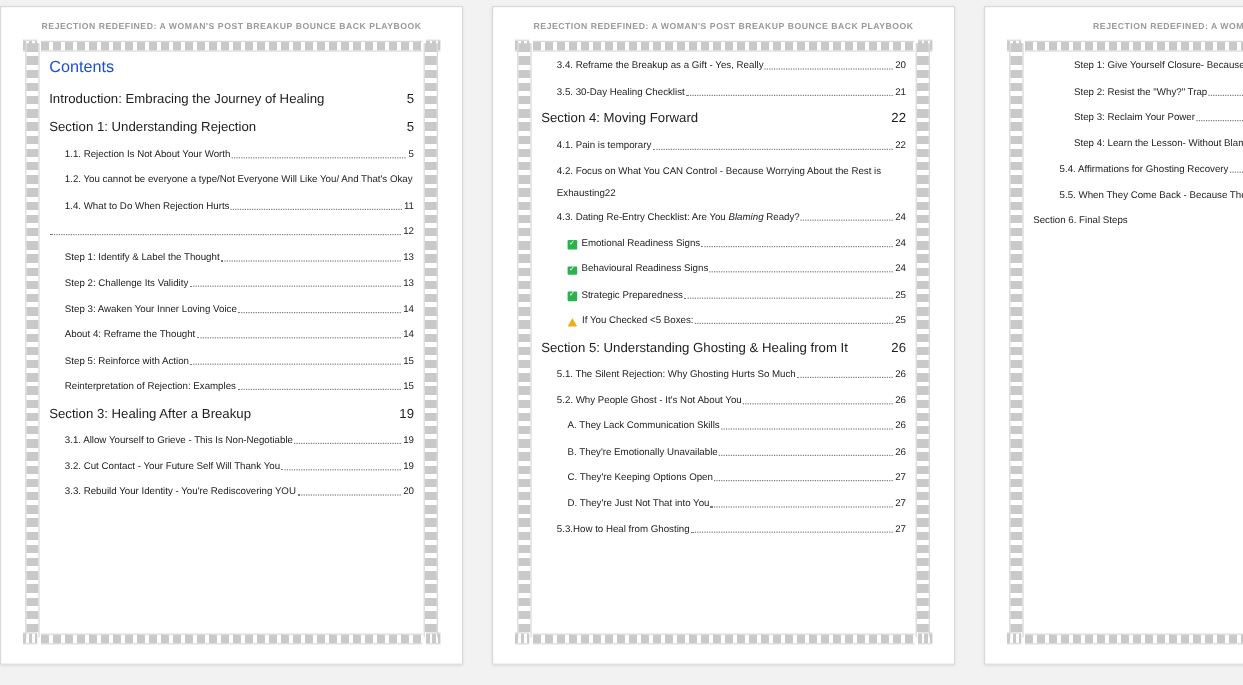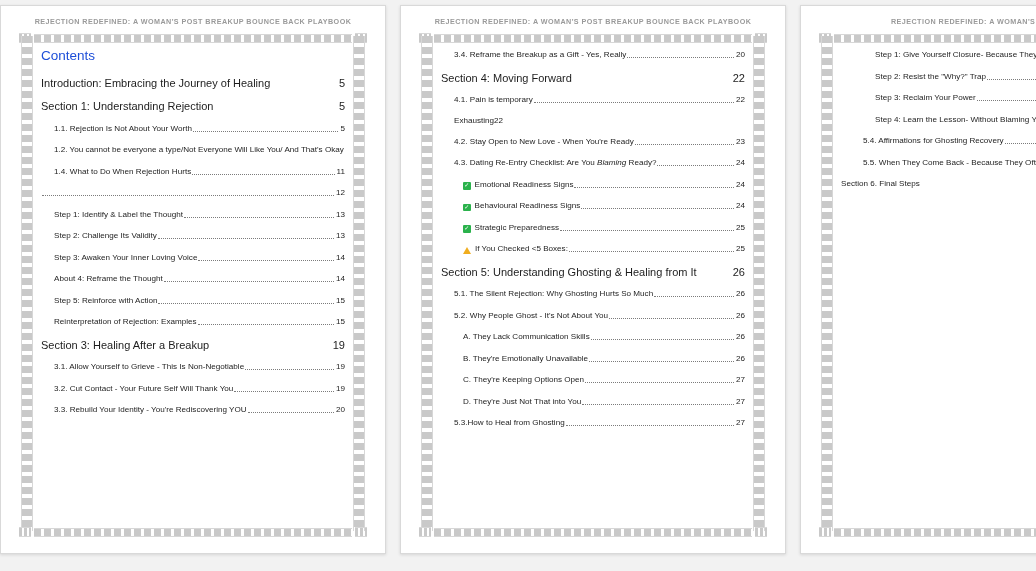--- a/index.html
+++ b/index.html
@@ -9,21 +9,21 @@
     width: 1036px;
     height: 571px;
     overflow: hidden;
     font-family: "Liberation Sans", sans-serif;
   }
   .workspace {
     position: relative;
     width: 1036px;
     height: 571px;
     display: flex;
-    gap: 14px;
+    gap: 24px;
     padding: 0;
     box-sizing: border-box;
   }
   .page {
     position: relative;
     width: 386px;
     height: 549px;
     margin-top: 5px;
     background: #ffffff;
     border: 1px solid #d9d9d9;
@@ -309,46 +309,49 @@
     <div class="rail right"></div>
 
     <div class="content">
 
       <div class="toc-line lv1" style="margin-top:2px">
         <span class="lbl">3.4. Reframe the Breakup as a Gift - Yes, Really</span>
         <span class="dots"></span>
         <span class="pg">20</span>
       </div>
 
+      <div class="toc-line lv1">
+        <span class="lbl">3.5. 30-Day Healing Checklist</span>
+        <span class="dots"></span>
+        <span class="pg">21</span>
+      </div>
 
       <div class="section-row lv0">
         <span class="lbl">Section 4: Moving Forward</span>
         <span class="spacer"></span>
         <span class="pg">22</span>
       </div>
 
       <div class="toc-line lv1">
         <span class="lbl">4.1. Pain is temporary</span>
         <span class="dots"></span>
         <span class="pg">22</span>
       </div>
 
       <div class="lv1" style="font-size:8.1px;color:#1d1d1d;margin-bottom:11.4px;">
+        <div style="display:flex;align-items:flex-end;">
+          <span class="lbl">4.2. Focus on What You CAN Control - Because Worrying About the Rest is</span>
+        </div>
         <div style="display:flex;align-items:flex-end;margin-top:9px;">
           <span class="lbl">Exhausting</span>
           <span class="dots"></span>
           <span class="pg">22</span>
         </div>
       </div>
 
-      <div class="toc-line lv1">
-        <span class="lbl">4.2. Stay Open to New Love - When You're Ready</span>
-        <span class="dots"></span>
-        <span class="pg">23</span>
-      </div>
 
       <div class="toc-line lv1">
         <span class="lbl">4.3. Dating Re-Entry Checklist: Are You <em>Blaming</em> Ready?</span>
         <span class="dots"></span>
         <span class="pg">24</span>
       </div>
 
       <div class="toc-line lv2">
         <span class="chk">✓</span>
         <span class="lbl">Emotional Readiness Signs</span>

